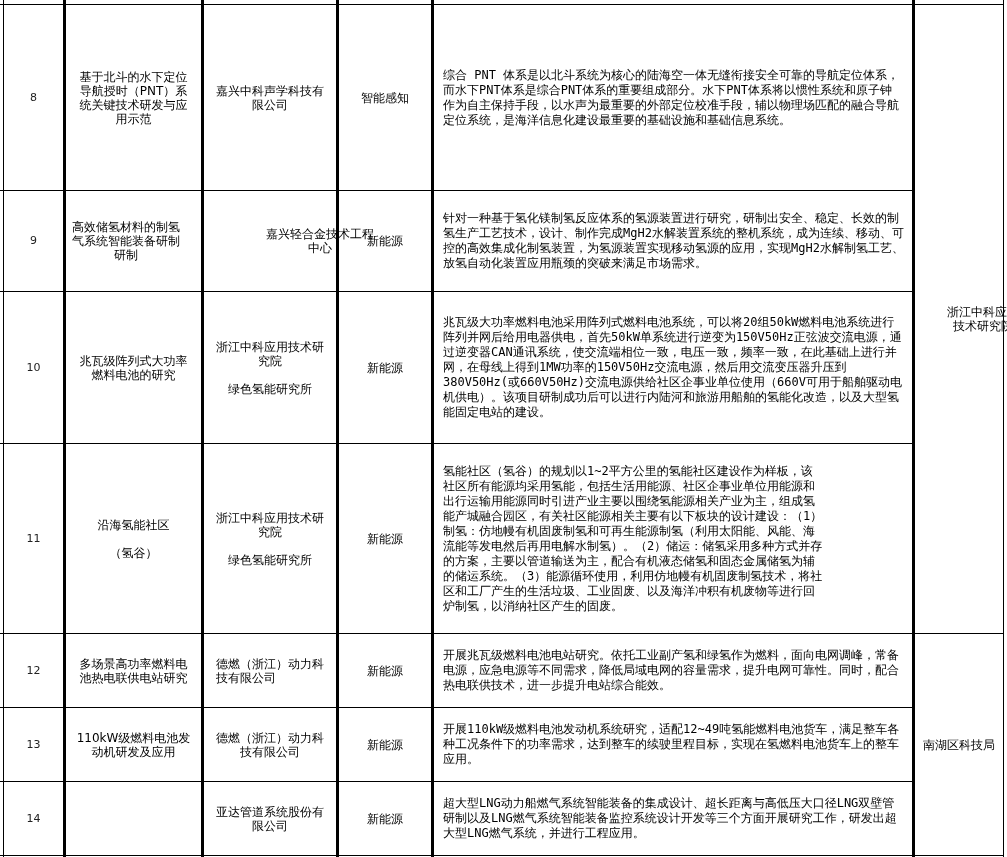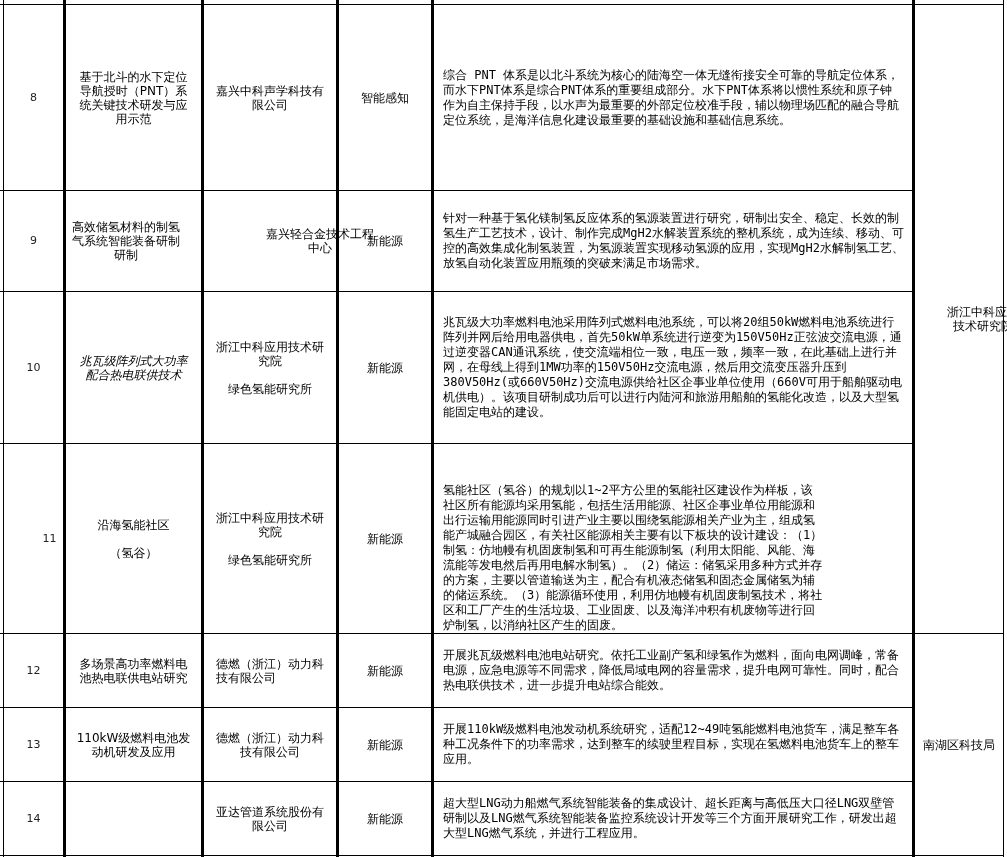--- a/index.html
+++ b/index.html
@@ -83,63 +83,63 @@
   <div class="cell" style="left:339px;top:191px;width:92px;height:100px;">
       <span>新能源</span>
     </div>
   <div class="cell desc" style="left:434px;top:191px;width:478px;height:100px;">
       <span>针对一种基于氢化镁制氢反应体系的氢源装置进行研究，研制出安全、稳定、长效的制氢生产工艺技术，设计、制作完成MgH2水解装置系统的整机系统，成为连续、移动、可控的高效集成化制氢装置，为氢源装置实现移动氢源的应用，实现MgH2水解制氢工艺、放氢自动化装置应用瓶颈的突破来满足市场需求。</span>
     </div>
 
   <div class="cell num" style="left:4px;top:292px;width:59px;height:151px;">
       <span>10</span>
     </div>
-  <div class="cell" style="left:66px;top:292px;width:135px;height:151px;font-style:italic;">
+  <div class="cell" style="left:66px;top:292px;width:135px;height:151px;">
     <div class="stack">
       <span class="txt">兆瓦级阵列式大功率</span>
-      <span class="txt">配合热电联供技术</span>
+      <span class="txt">燃料电池的研究</span>
     </div>
   </div>
   <div class="cell" style="left:204px;top:292px;width:132px;height:151px;">
     <div class="stack">
       <span class="txt">浙江中科应用技术研</span>
       <span class="txt">究院</span>
       <span class="gap"></span>
       <span class="txt">绿色氢能研究所</span>
     </div>
   </div>
   <div class="cell" style="left:339px;top:292px;width:92px;height:151px;">
       <span>新能源</span>
     </div>
   <div class="cell desc" style="left:434px;top:292px;width:478px;height:151px;">
       <span>兆瓦级大功率燃料电池采用阵列式燃料电池系统，可以将20组50kW燃料电池系统进行阵列并网后给用电器供电，首先50kW单系统进行逆变为150V50Hz正弦波交流电源，通过逆变器CAN通讯系统，使交流端相位一致，电压一致，频率一致，在此基础上进行并网，在母线上得到1MW功率的150V50Hz交流电源，然后用交流变压器升压到380V50Hz(或660V50Hz)交流电源供给社区企事业单位使用（660V可用于船舶驱动电机供电）。该项目研制成功后可以进行内陆河和旅游用船舶的氢能化改造，以及大型氢能固定电站的建设。</span>
     </div>
 
-  <div class="cell num" style="left:20px;top:444px;width:59px;height:189px;">
+  <div class="cell num" style="left:4px;top:444px;width:59px;height:189px;">
       <span>11</span>
     </div>
   <div class="cell" style="left:66px;top:444px;width:135px;height:189px;">
     <div class="stack">
       <span class="txt">沿海氢能社区</span>
       <span class="gap"></span>
       <span class="txt">（氢谷）</span>
     </div>
   </div>
   <div class="cell" style="left:204px;top:444px;width:132px;height:189px;">
     <div class="stack">
       <span class="txt">浙江中科应用技术研</span>
       <span class="txt">究院</span>
       <span class="gap"></span>
       <span class="txt">绿色氢能研究所</span>
     </div>
   </div>
   <div class="cell" style="left:339px;top:444px;width:92px;height:189px;">
       <span>新能源</span>
     </div>
-  <div class="cell desc" style="left:434px;top:444px;width:397px;height:189px;align-items:flex-end;">
+  <div class="cell desc" style="left:434px;top:444px;width:397px;height:189px;">
       <span>氢能社区（氢谷）的规划以1~2平方公里的氢能社区建设作为样板，该社区所有能源均采用氢能，包括生活用能源、社区企事业单位用能源和出行运输用能源同时引进产业主要以围绕氢能源相关产业为主，组成氢能产城融合园区，有关社区能源相关主要有以下板块的设计建设：（1）制氢：仿地幔有机固废制氢和可再生能源制氢（利用太阳能、风能、海流能等发电然后再用电解水制氢）。（2）储运：储氢采用多种方式并存的方案，主要以管道输送为主，配合有机液态储氢和固态金属储氢为辅的储运系统。（3）能源循环使用，利用仿地幔有机固废制氢技术，将社区和工厂产生的生活垃圾、工业固废、以及海洋冲积有机废物等进行回炉制氢，以消纳社区产生的固废。</span>
     </div>
 
   <div class="cell num" style="left:4px;top:634px;width:59px;height:73px;">
       <span>12</span>
     </div>
   <div class="cell" style="left:66px;top:634px;width:135px;height:73px;">
     <div class="stack" style="align-items:flex-start;">
       <span class="txt">多场景高功率燃料电</span>
       <span class="txt">池热电联供电站研究</span>

